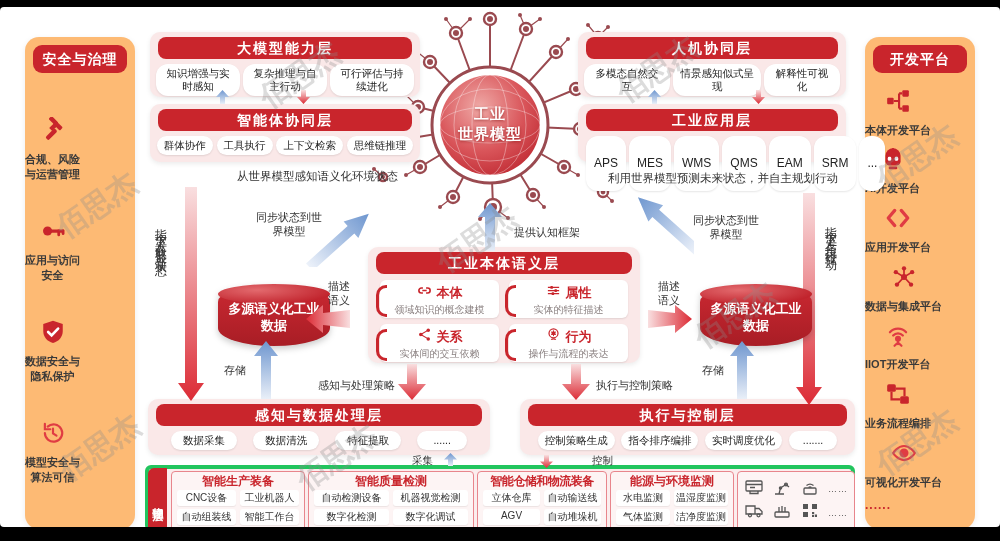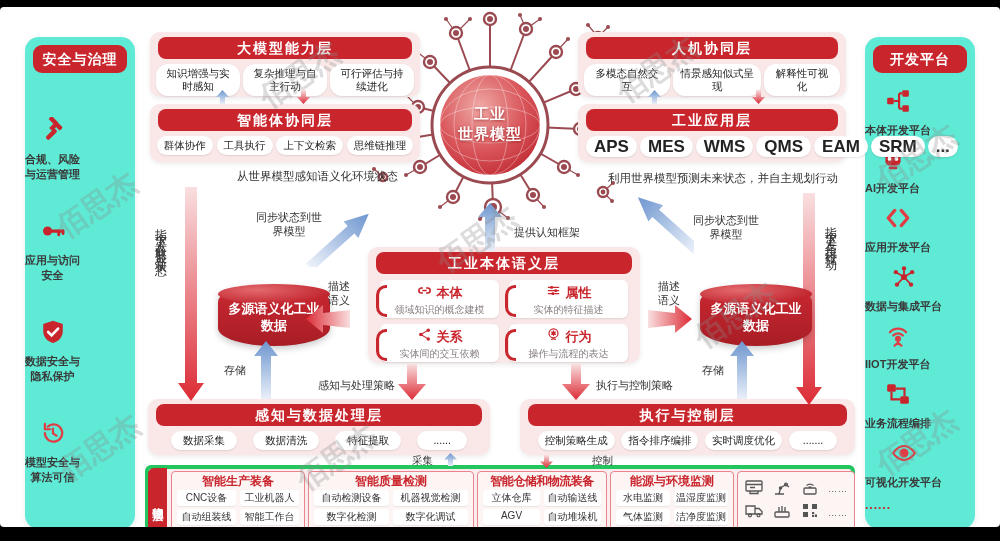--- a/index.html
+++ b/index.html
@@ -1,33 +1,33 @@
 <!DOCTYPE html>
 <html><head>
 <meta charset="utf-8">
 <style>
   * { margin:0; padding:0; box-sizing:border-box; }
   html,body { width:1000px; height:541px; background:#000; font-family:"Liberation Sans","DejaVu Sans",sans-serif; overflow:hidden; }
   #stage { position:relative; width:1000px; height:541px; background:#000; }
   #canvas { position:absolute; left:0; top:7px; width:1000px; height:520px; background:#fff; border-radius:4px; overflow:hidden; }
   
-  .sidebar { position:absolute; width:110px; background:#5eead4; border-radius:14px; box-shadow:0 2px 6px rgba(0,0,0,.08); }
+  .sidebar { position:absolute; width:110px; background:#fdba74; border-radius:14px; box-shadow:0 2px 6px rgba(0,0,0,.08); }
   .side-badge { position:absolute; left:8px; right:8px; top:8px; height:28px; background:#C9252C; color:#fff; font-size:14px; font-weight:bold; text-align:center; line-height:28px; border-radius:9px; letter-spacing:1px; }
   .side-items { position:absolute; left:0; right:0; top:44px; bottom:8px; display:flex; flex-direction:column; justify-content:space-evenly; align-items:flex-start; }
   .side-item { display:flex; flex-direction:column; align-items:center; gap:5px; }
   .side-item svg { width:26px; height:26px; }
   .side-label { font-size:11px; font-weight:bold; color:#3a3a3a; text-align:center; white-space:pre-line; line-height:1.35; }
   .side-more { color:#C9252C; font-weight:bold; font-size:12px; letter-spacing:1px; }
   
   .panel { position:absolute; background:#FAE8E8; border-radius:10px; box-shadow:0 2px 5px rgba(0,0,0,.08); z-index:3; }
   .hdr { margin:5px 8px 4px; background:#C9252C; color:#fff; font-weight:bold; font-size:14px; text-align:center; border-radius:8px; height:22px; line-height:22px; letter-spacing:2px; }
   .pillrow { display:flex; justify-content:space-evenly; align-items:center; padding:1px 6px; gap:3px; }
   .pill { background:#fff; border-radius:12px; font-size:10.5px; text-align:center; padding:3px 7px; color:#222; box-shadow:0 1px 2px rgba(0,0,0,.10); line-height:1.25; }
   .pill2 { max-width:88px; }
-  .pill-app { font-weight:bold; font-size:17px; padding:0 8px; }
+  .pill-app { font-weight:normal; font-size:12px; padding:20px 8px; }
   
   .lbl { position:absolute; font-size:11px; color:#333; z-index:4; line-height:1.3; }
   .lbl-c { text-align:center; white-space:pre-line; }
   .vlbl { position:absolute; writing-mode:vertical-rl; font-size:12px; color:#333; letter-spacing:4px; z-index:4; }
   
   .cyl { position:absolute; width:112px; height:52px; background:linear-gradient(180deg,#C62730,#A81D25); border-radius:10px 10px 56px 56px / 8px 8px 18px 18px; z-index:4; filter:drop-shadow(0 3px 3px rgba(0,0,0,.2)); }
   .cyl::before { content:""; position:absolute; top:-10px; left:0; width:112px; height:20px; border-radius:50%; background:radial-gradient(ellipse at 35% 30%, #E36A6E, #C1242D 75%); }
   .cyl-label { position:absolute; top:7px; left:5px; right:5px; text-align:center; color:#fff; font-weight:bold; font-size:13px; line-height:1.3; z-index:2; }
   
   .card { position:relative; background:#ffffff; border-radius:6px; height:38px; box-shadow:0 1px 2px rgba(0,0,0,.10); padding-top:3px; }

